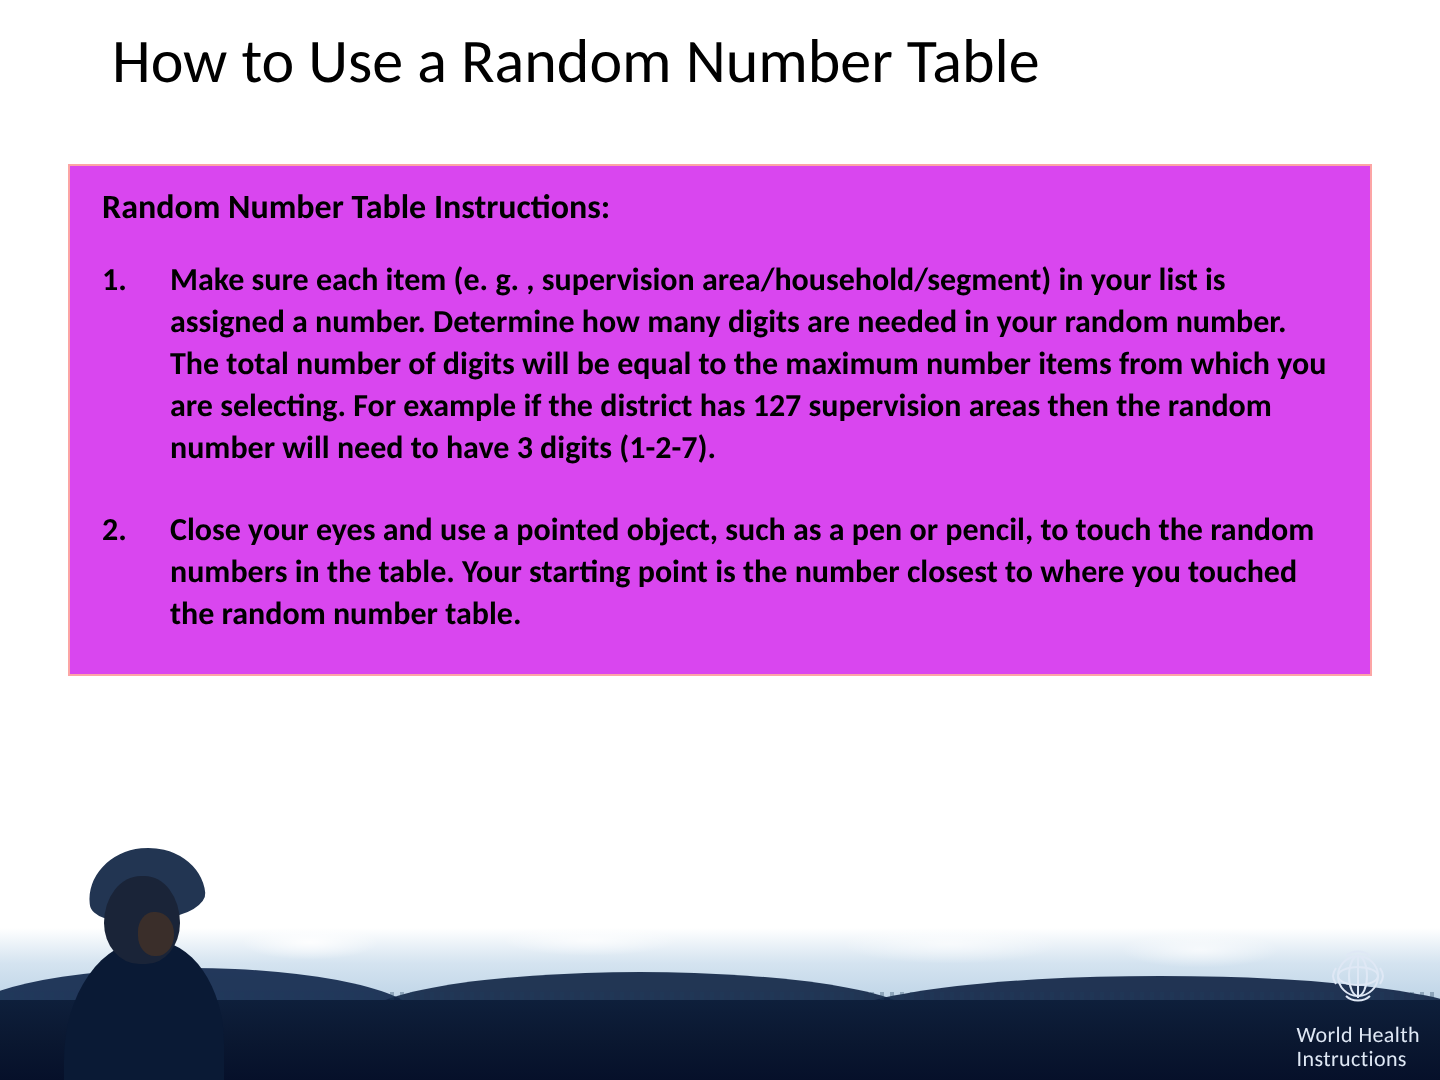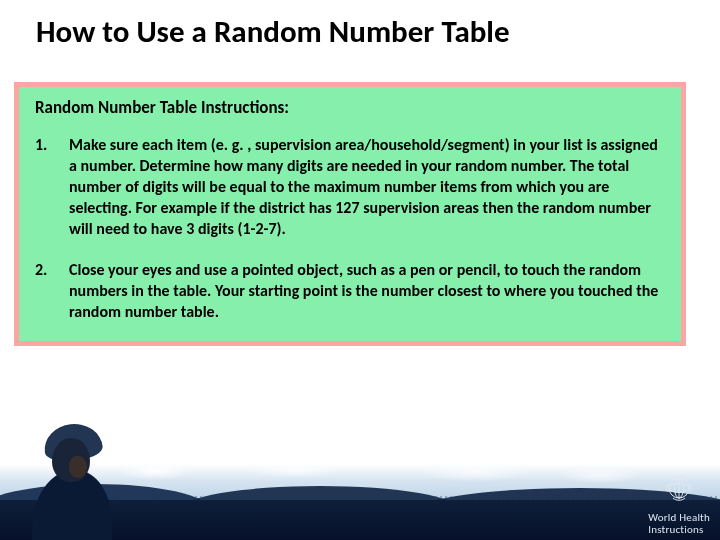--- a/index.html
+++ b/index.html
@@ -10,29 +10,29 @@
     position: relative;
   }
   .slide {
     width: 720px;
     height: 540px;
     position: relative;
     background: #fff;
   }
   .title {
     font-size: 31px;
-    font-weight: 700;
+    font-weight: 400;
     color: #000;
-    padding: 14px 40px 10px 36px;
+    padding: 14px 40px 10px 56px;
     line-height: 1.15;
   }
   .box {
-    margin: 22px 34px 0 14px;
-    border: 5px solid #fca5a5;
-    background: #86efac;
+    margin: 22px 34px 0 34px;
+    border: 1px solid #fca5a5;
+    background: #d946ef;
     padding: 10px 16px 18px 16px;
   }
   .box-heading {
     font-size: 17px;
     font-weight: 700;
     color: #000;
     margin-bottom: 16px;
   }
   .inst-list {
     list-style: none;

